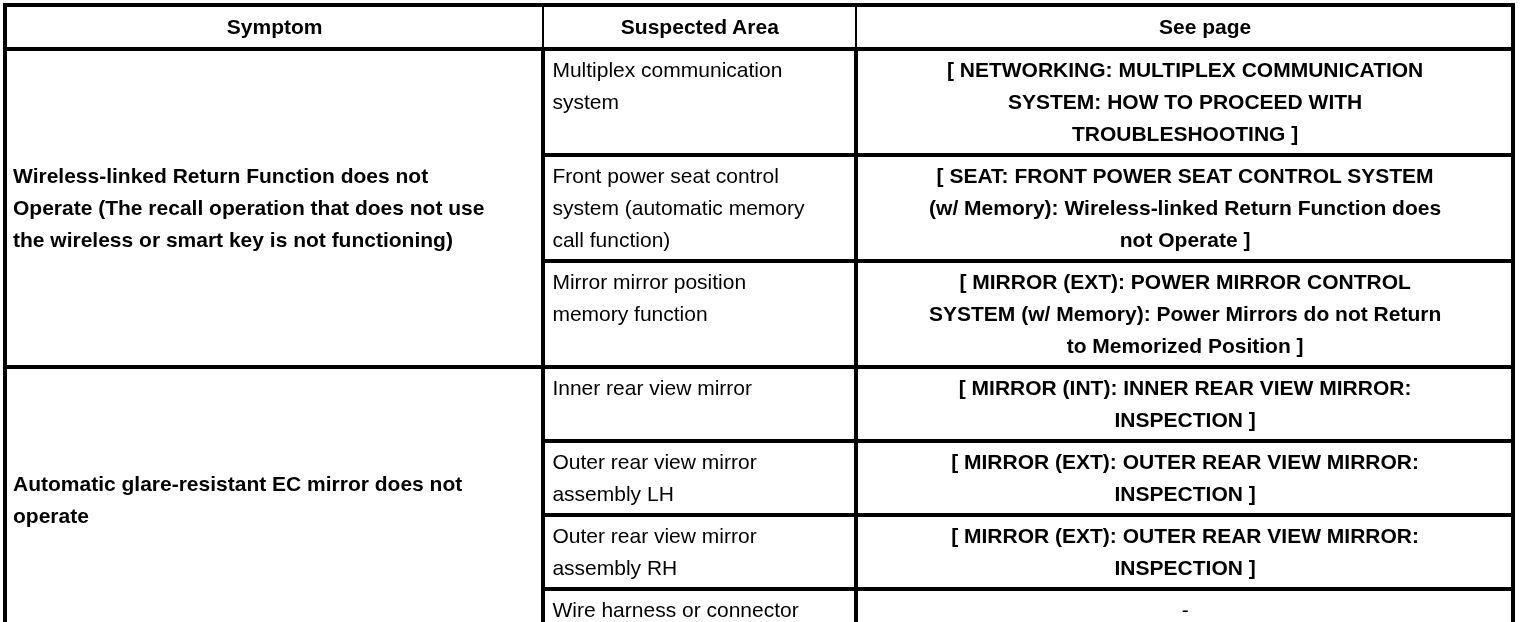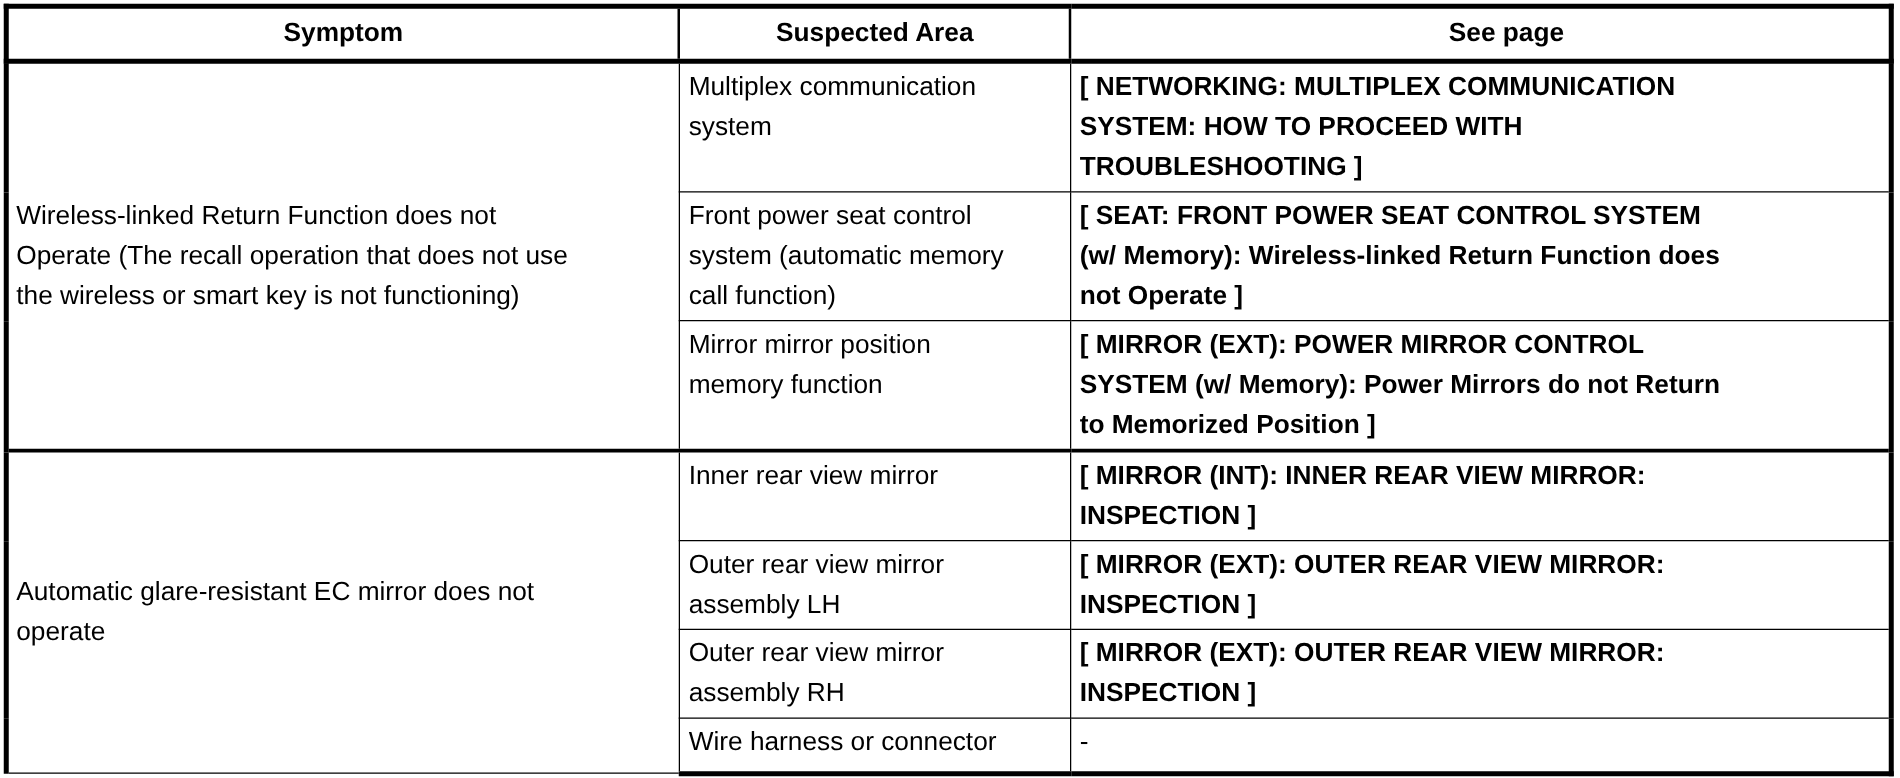--- a/index.html
+++ b/index.html
@@ -35,31 +35,31 @@
     text-align: center;
     vertical-align: middle;
     height: 36px;
     padding: 2px 6px;
     background: #ffffff;
   }
   th:first-child { border-left: 4px solid #000; }
   th:last-child  { border-right: 4px solid #000; padding-left: 48px; }
 
   td {
-    border: 1px solid #000000;
+    border: 4px solid #000000;
     font-size: 21px;
     line-height: 32px;
     vertical-align: top;
     padding: 3px 6px 3px 7px;
     white-space: pre-line;
     background: #ffffff;
     overflow: hidden;
   }
-  td.edge-l { border-left: 4px solid #000; }
-  td.edge-r { border-right: 4px solid #000; }
+  td.edge-l { border-left: 4px solid #000; font-weight: bold; }
+  td.edge-r { border-right: 4px solid #000; text-align: center; }
   tr.last-row td { border-bottom: 4px solid #000; }
   tr.group-start td { border-top: 3px solid #000; }
 
   td.symptom-cell {
     vertical-align: middle;
     padding-left: 6px;
   }
   td.see-page-cell { font-weight: bold; }
   td.see-page-cell.plain { font-weight: normal; }
 

